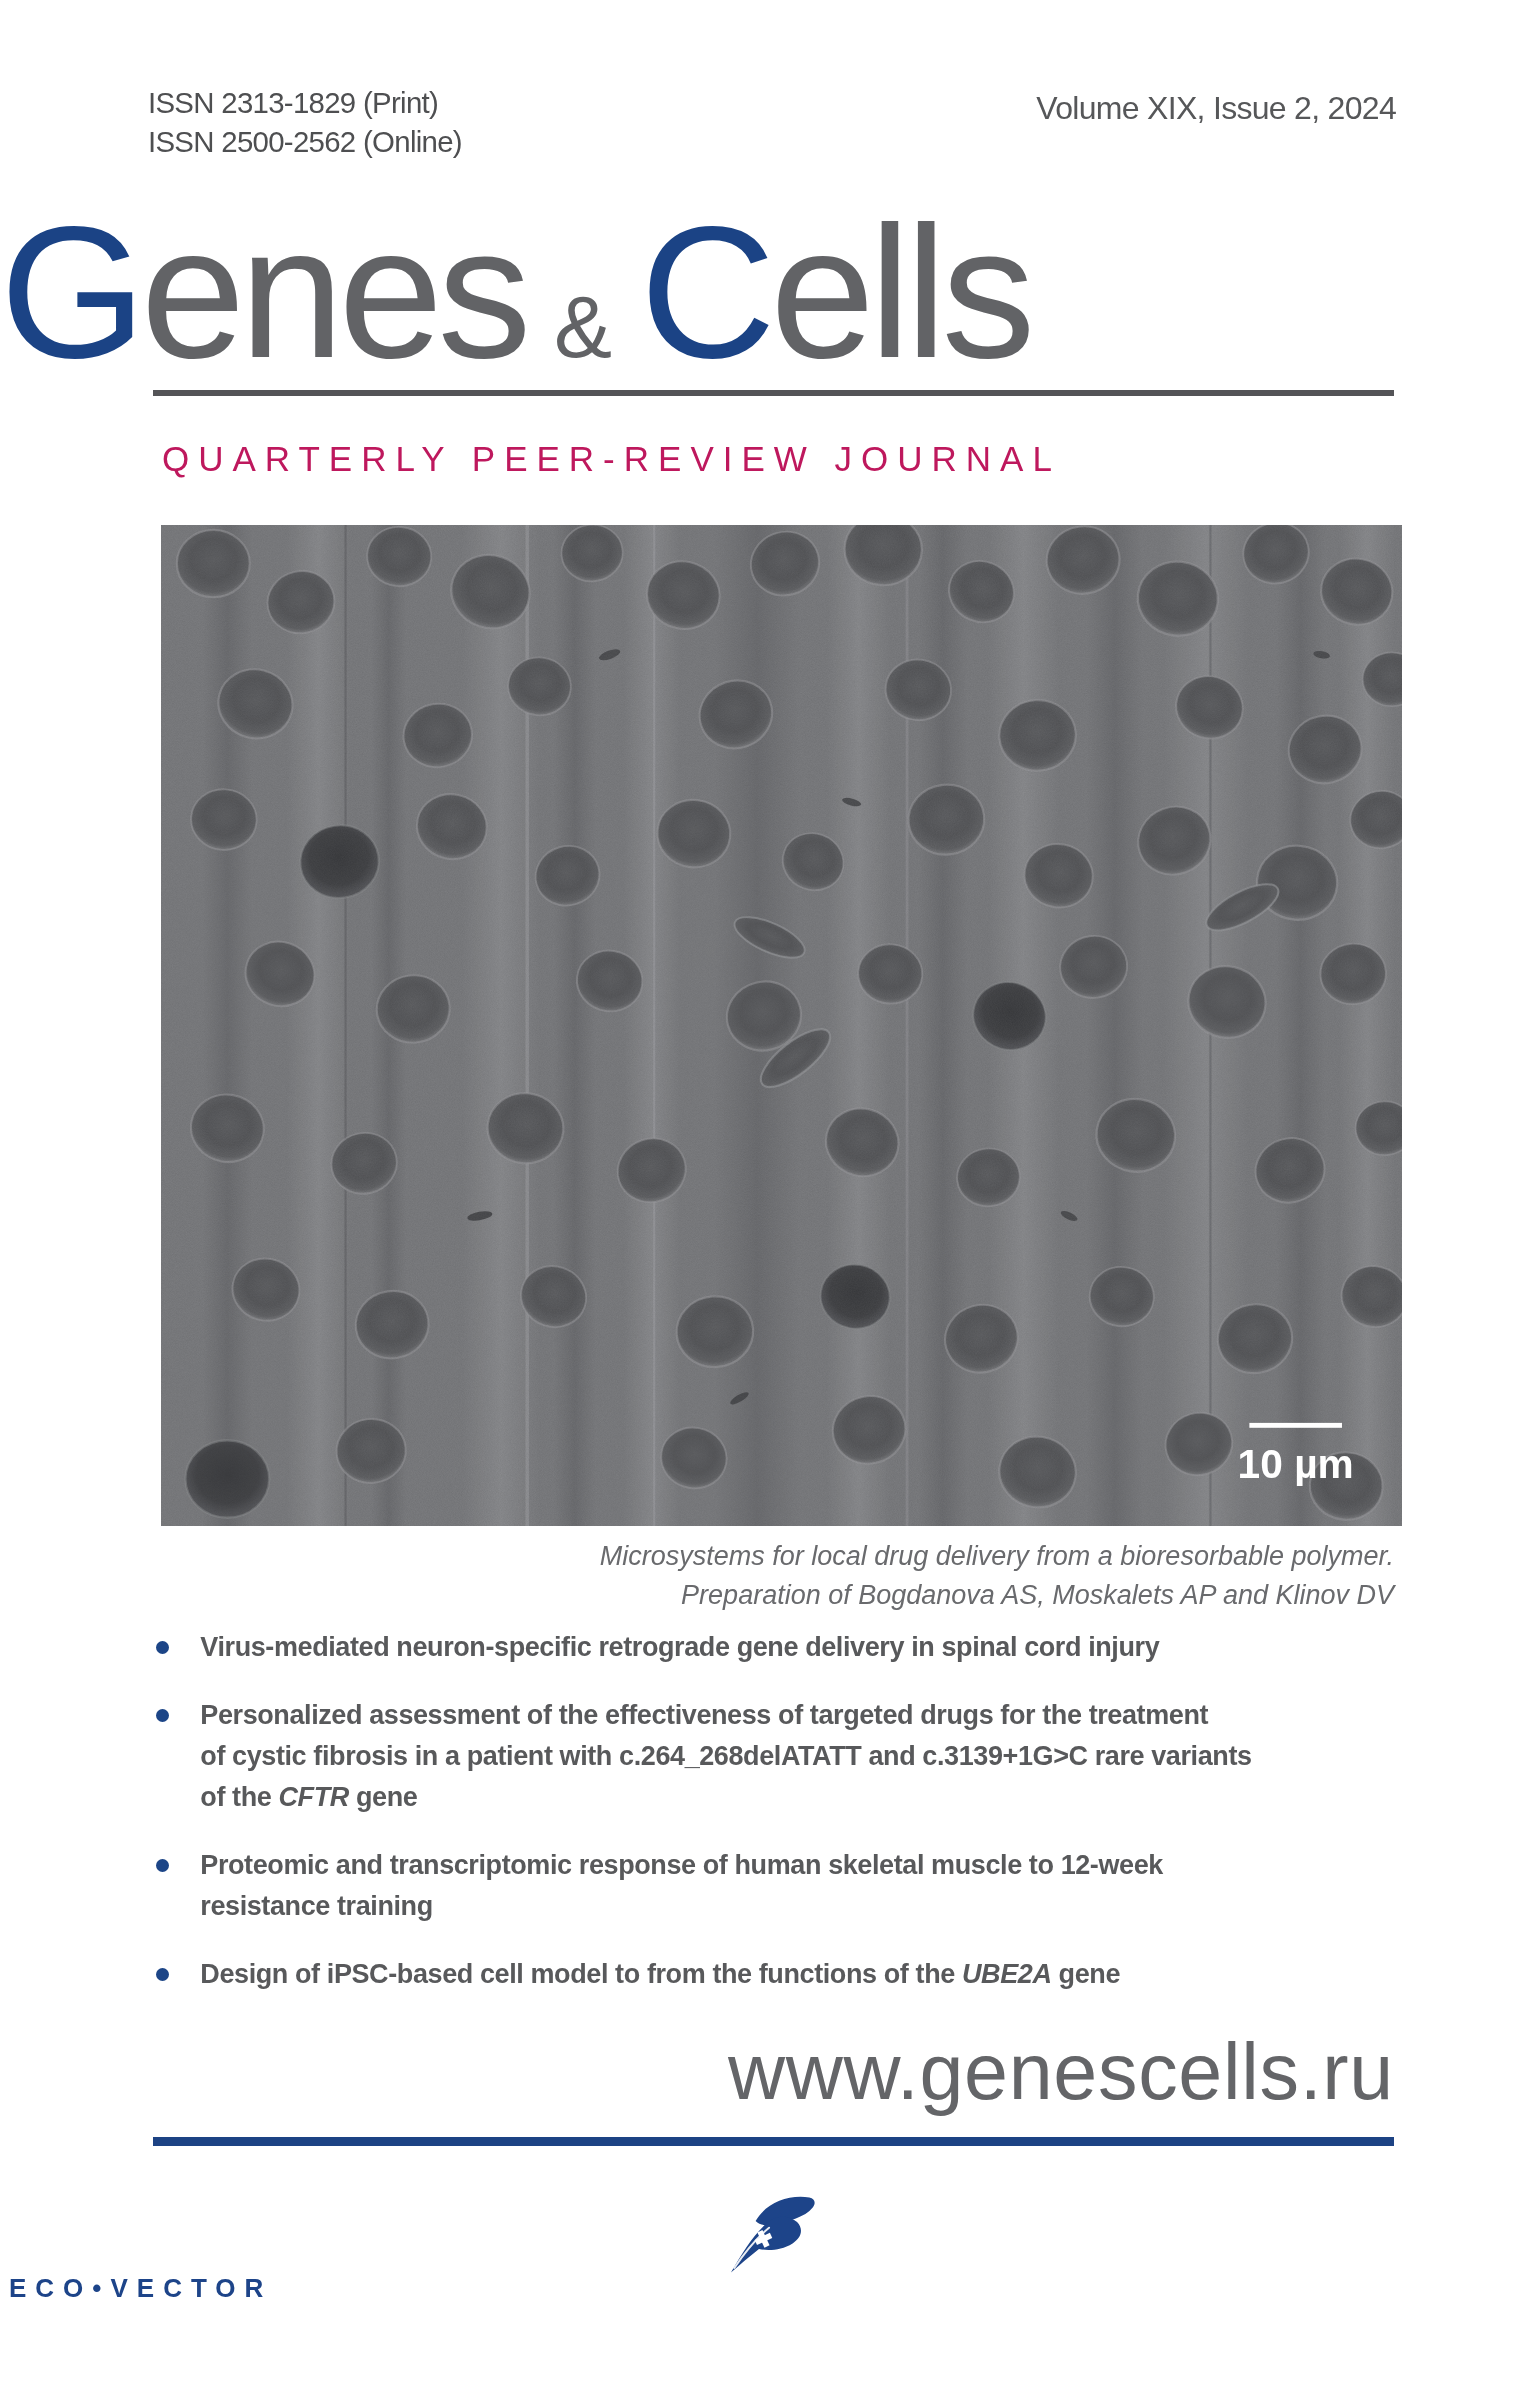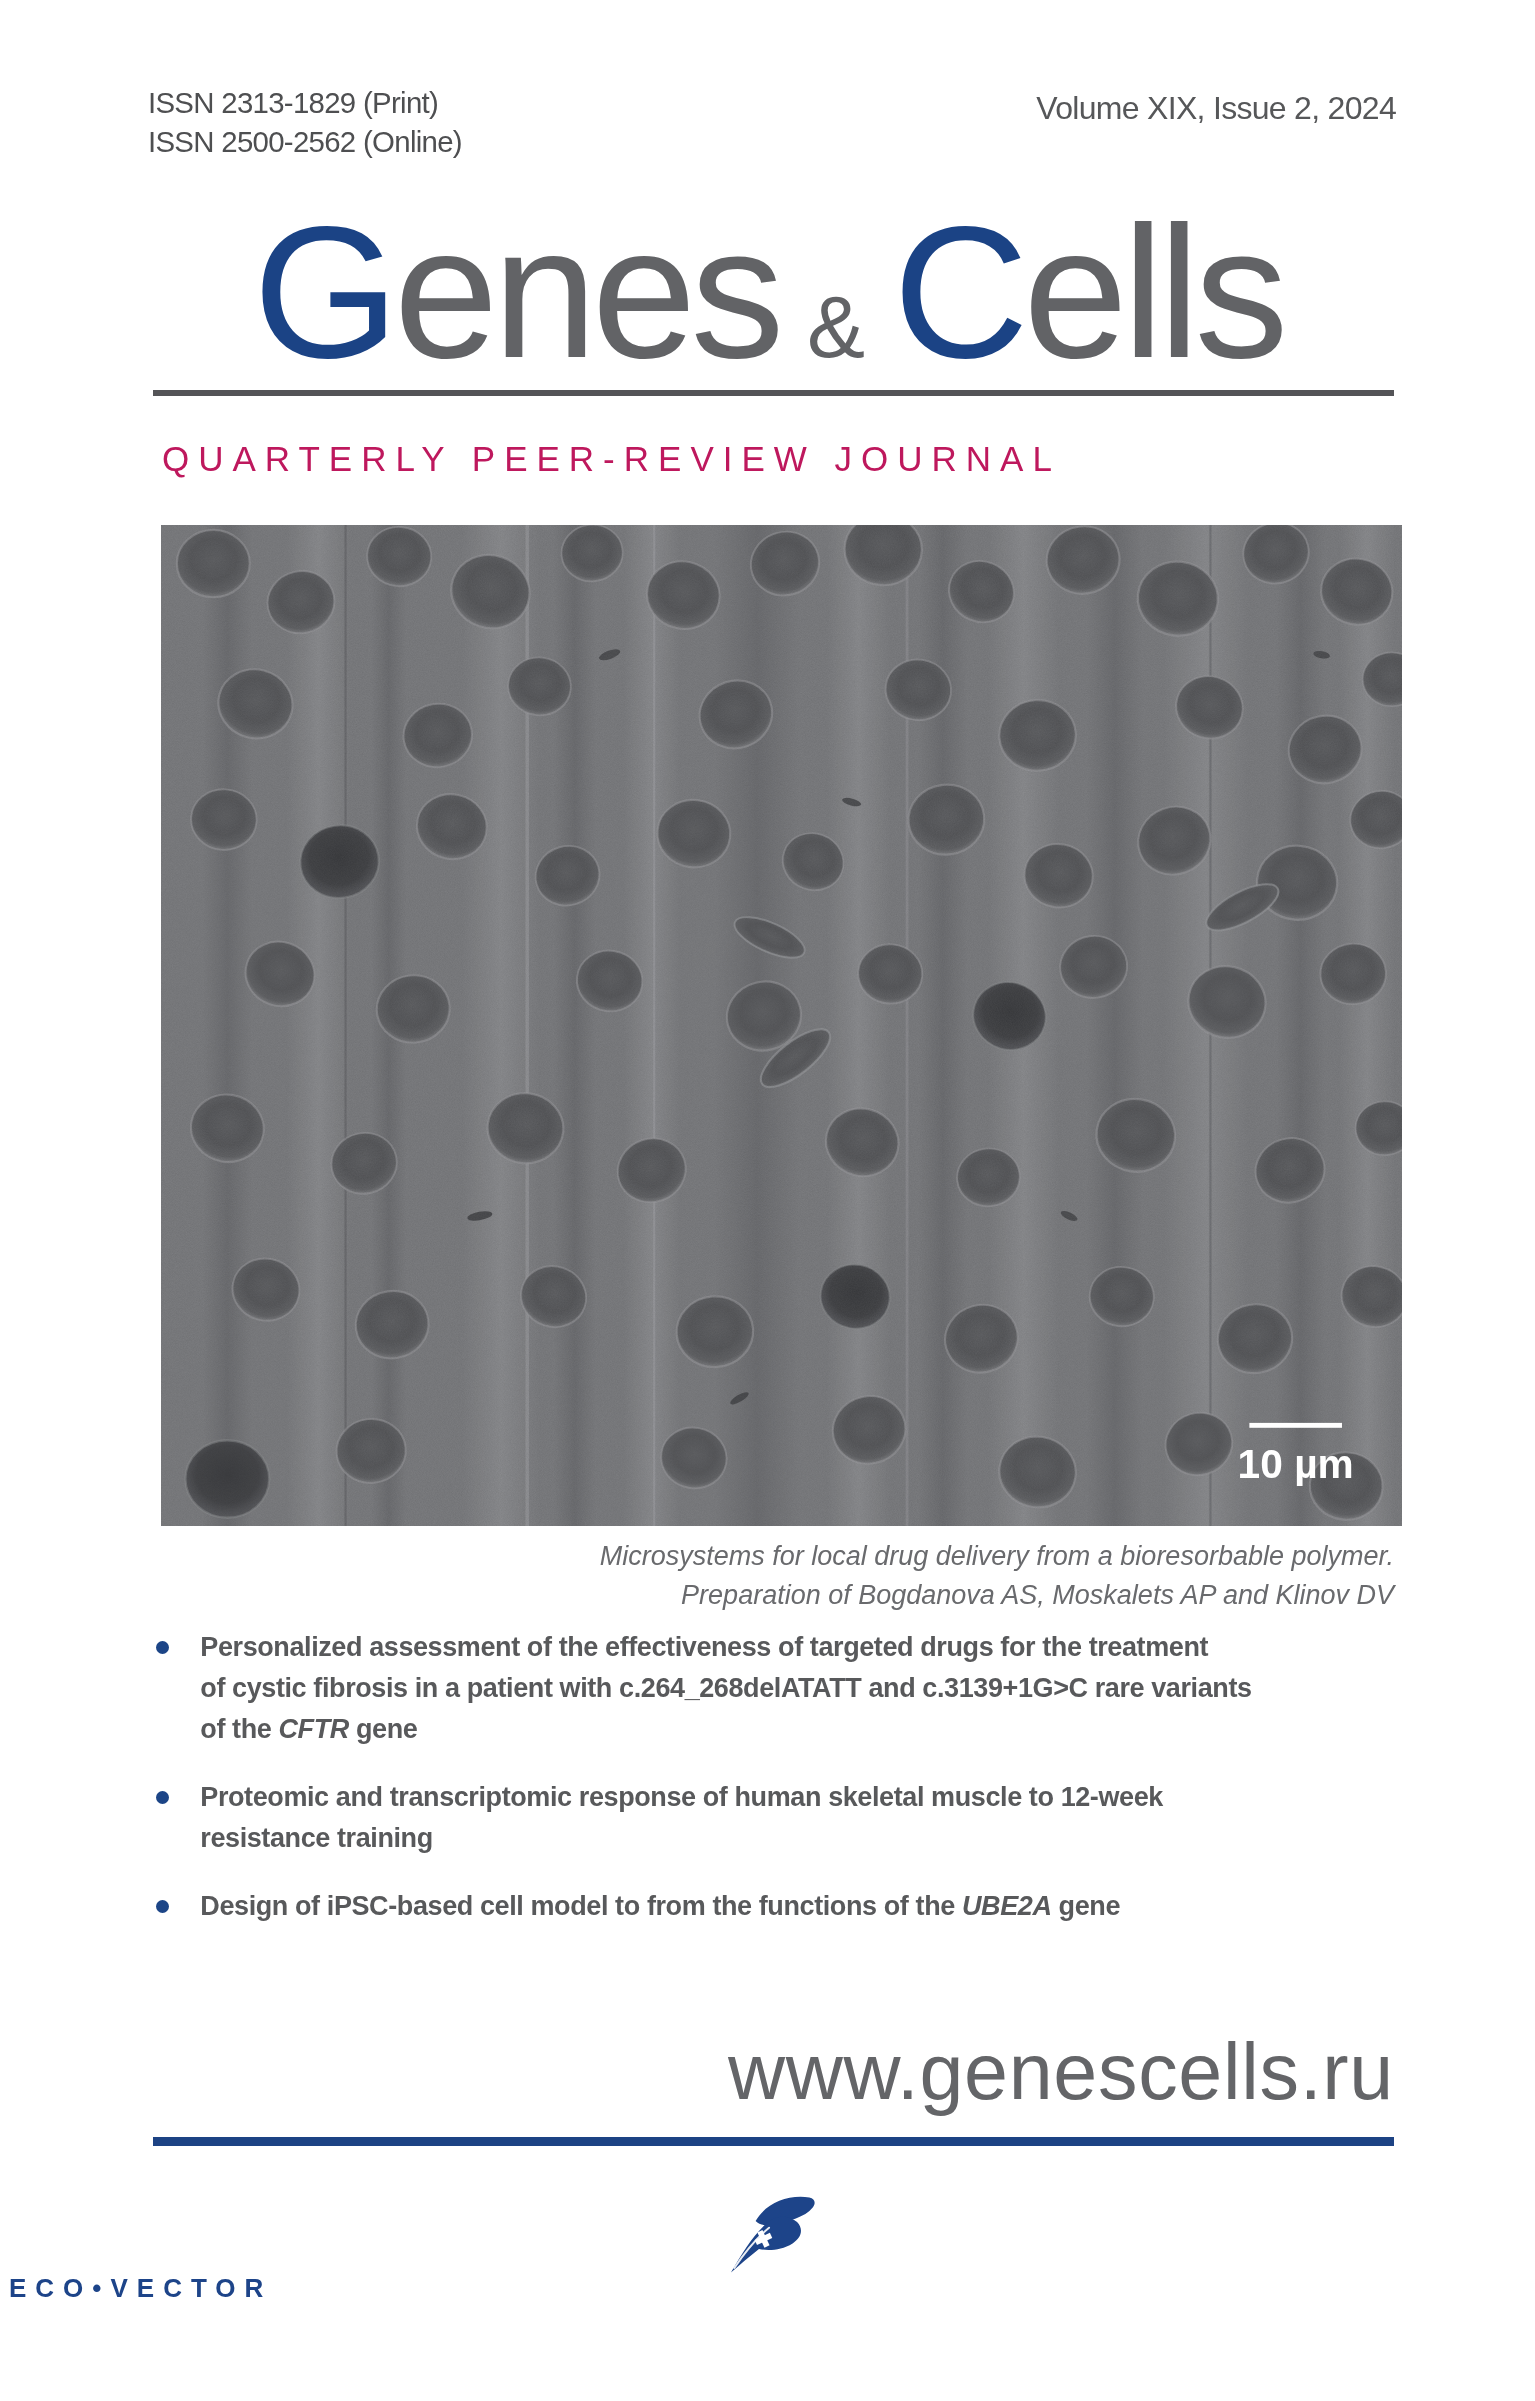--- a/index.html
+++ b/index.html
@@ -2,21 +2,21 @@
 <html style="font-size:11.2px"><head>
 <meta charset="utf-8">
 <style>
   html,body{margin:0;padding:0;background:#ffffff;}
   body{width:1536px;height:2401px;position:relative;font-family:"Liberation Sans",sans-serif;}
   .page{position:absolute;inset:0;background:#ffffff;overflow:hidden;}
 
   .issn{position:absolute;left:148px;top:83px;font-size:29.4px;line-height:39px;color:#4e4f51;letter-spacing:-0.7px;}
   .volume{position:absolute;right:140px;top:90px;font-size:32px;color:#565759;letter-spacing:-0.7px;}
 
-  .title{position:absolute;left:0;top:198px;width:100%;margin:0;text-align:center;
+  .title{position:absolute;left:0;top:198px;width:100%;margin:0;
          font-size:188px;font-weight:400;letter-spacing:-5.6px;line-height:1.0;}
   .title .blue{color:#1b4385;}
   .title .gray{color:#626366;}
   .title .amp{font-size:87px;margin:0 28px;letter-spacing:0;}
 
   .rule-gray{position:absolute;left:153px;top:390px;width:1241px;height:5.6px;background:#545457;}
 
   .subtitle{position:absolute;left:153px;top:439px;width:1241px;text-align:left;
             font-size:35px;letter-spacing:9px;text-indent:9px;color:#be185d;}
 
@@ -223,20 +223,26 @@
 
   <div class="caption">
     <div>Microsystems for local drug delivery from a bioresorbable polymer.</div>
     <div>Preparation of Bogdanova AS, Moskalets AP and Klinov DV</div>
   </div>
 
   <ul class="articles">
     <li>
       <span class="dot"></span>
       <div class="atext">
+        <div><span>Virus-mediated neuron-specific retrograde gene delivery in spinal cord injury</span><i></i><span></span></div>
+      </div>
+    </li>
+    <li>
+      <span class="dot"></span>
+      <div class="atext">
         <div><span>Personalized assessment of the effectiveness of targeted drugs for the treatment</span><i></i><span></span></div>
         <div><span>of cystic fibrosis in a patient with c.264_268delATATT and c.3139+1G&gt;C rare variants</span><i></i><span></span></div>
         <div><span>of the </span><i>CFTR</i><span> gene</span></div>
       </div>
     </li>
     <li>
       <span class="dot"></span>
       <div class="atext">
         <div><span>Proteomic and transcriptomic response of human skeletal muscle to 12-week</span><i></i><span></span></div>
         <div><span>resistance training</span><i></i><span></span></div>

